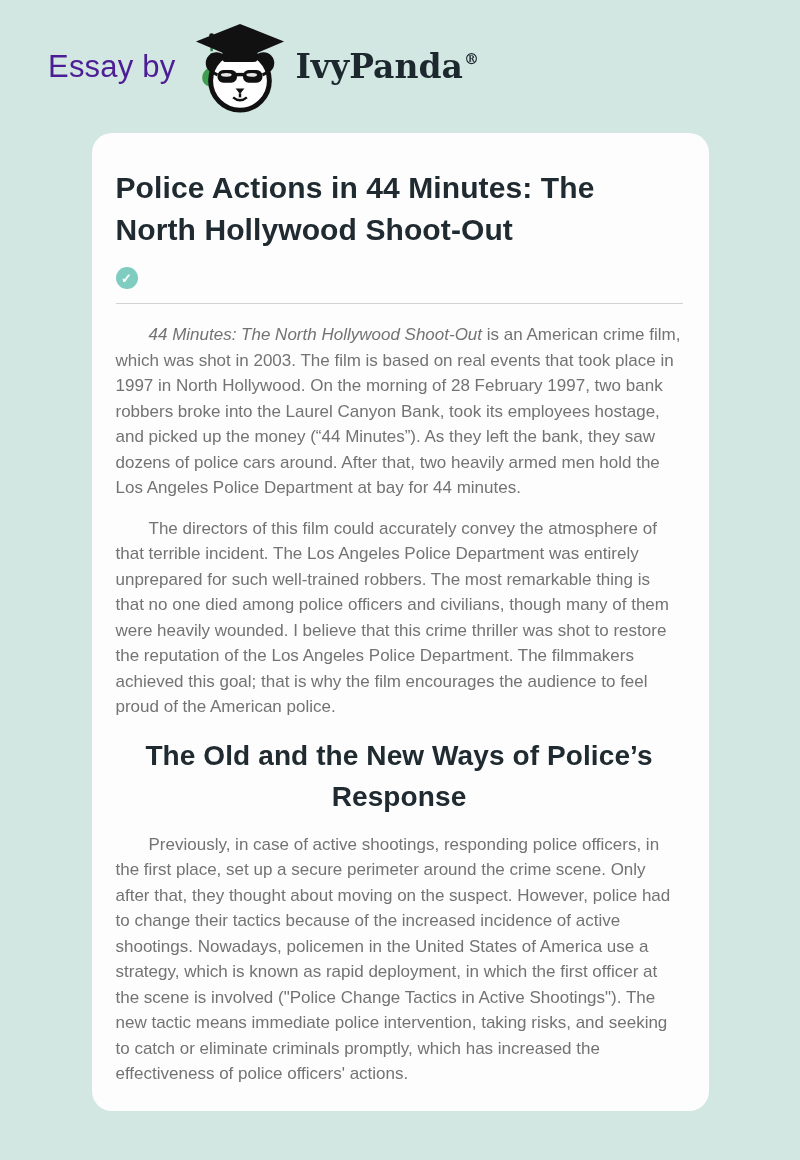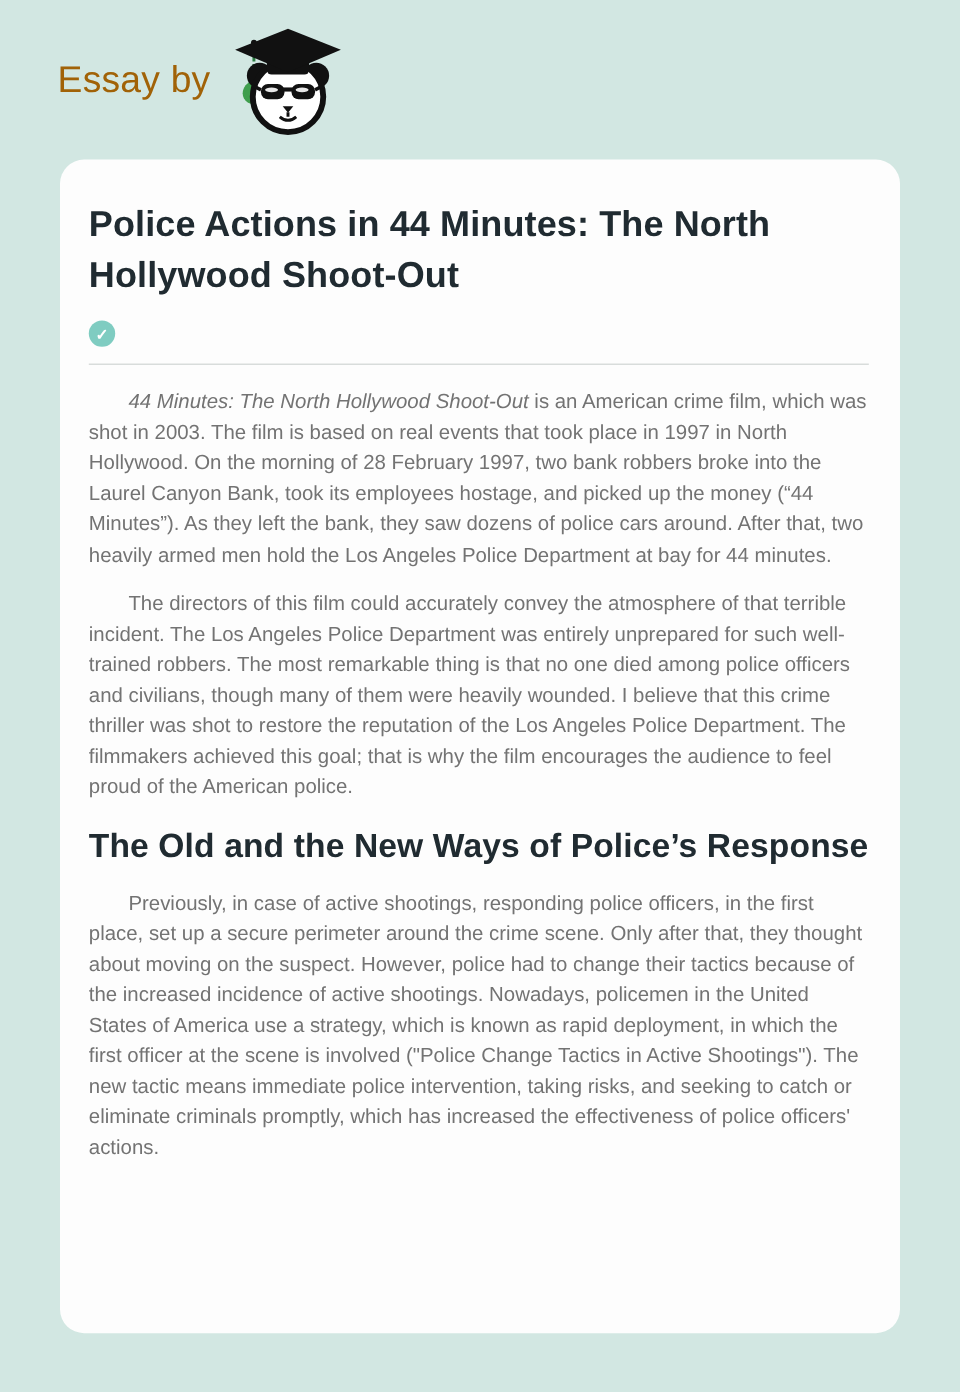--- a/index.html
+++ b/index.html
@@ -13,21 +13,21 @@
   }
   
   .site-header {
     height: 133px;
     display: flex;
     align-items: center;
     padding-left: 48px;
   }
   .essay-by {
     font-size: 31px;
-    color: #a16207;
+    color: #4c1d95;
     letter-spacing: 0.2px;
   }
   .brand {
     display: flex;
     align-items: center;
     margin-left: 16px;
     text-decoration: none;
     cursor: pointer;
   }
   .logo { display: inline-block; width: 98px; height: 94px; }
@@ -40,21 +40,21 @@
     margin-left: 6px;
     line-height: 1;
   }
   .wordmark sup {
     font-size: 15px;
     vertical-align: 14px;
     margin-left: 1px;
   }
   
   .card {
-    width: 700px;
+    width: 617px;
     height: 978px;
     margin: 0 auto;
     background: #fdfdfd;
     border-radius: 20px;
     padding: 34px 26px 0 24px;
   }
   h1.essay-title {
     margin: 0 0 16px 0;
     font-size: 30px;
     line-height: 42px;
@@ -99,20 +99,21 @@
     text-indent: 33px;
   }
   p.body-para em { font-style: italic; }
   h2.section-heading {
     margin: 12px 0 15px 0;
     font-size: 28px;
     line-height: 41px;
     font-weight: bold;
     color: #202b31;
     letter-spacing: 0.1px;
+    text-align: center;
   }
 </style>
 </head>
 <body>
 
 <header class="site-header">
   <span class="essay-by">Essay by</span>
   <a class="brand">
     <span class="logo">
       <svg viewBox="0 0 100 96" xmlns="http://www.w3.org/2000/svg">
@@ -136,20 +137,21 @@
         <line x1="27" y1="56" x2="21" y2="53" stroke="#111" stroke-width="3"></line>
         <line x1="73" y1="56" x2="79" y2="53" stroke="#111" stroke-width="3"></line>
         <ellipse cx="36" cy="56" rx="5.5" ry="2" fill="#fff" opacity="0.9"></ellipse>
         <ellipse cx="62" cy="56" rx="5.5" ry="2" fill="#fff" opacity="0.9"></ellipse>
 
         <path d="M45.5 70 h9 l-4.5 5.5 Z" fill="#111"></path>
         <line x1="50" y1="75" x2="50" y2="79" stroke="#111" stroke-width="2.5"></line>
         <path d="M43 79 Q50 85 57 79" stroke="#111" stroke-width="2.5" fill="none"></path>
       </svg>
     </span>
+    <span class="wordmark"><span>IvyPanda</span><sup>®</sup></span>
   </a>
 </header>
 
 <main class="card">
   <h1 class="essay-title">Police Actions in 44 Minutes: The North Hollywood Shoot-Out</h1>
 
   <div class="badge">
     <span class="check-circle">✓</span>
   </div>
 

